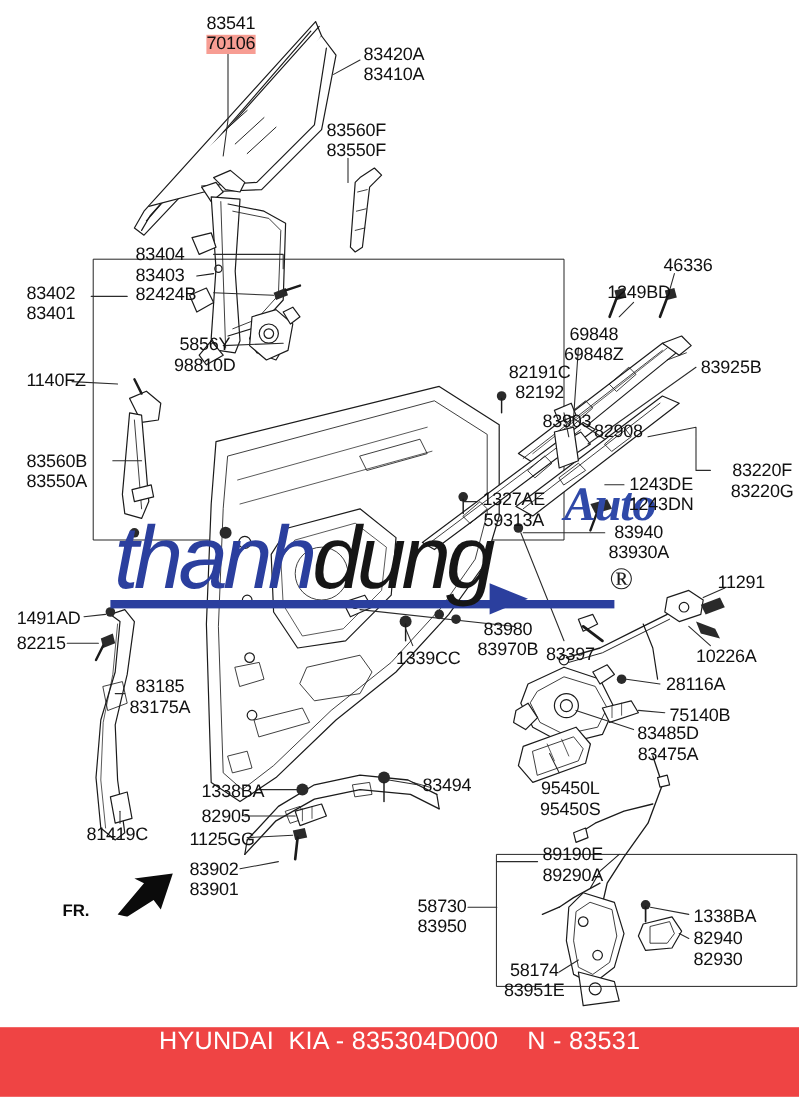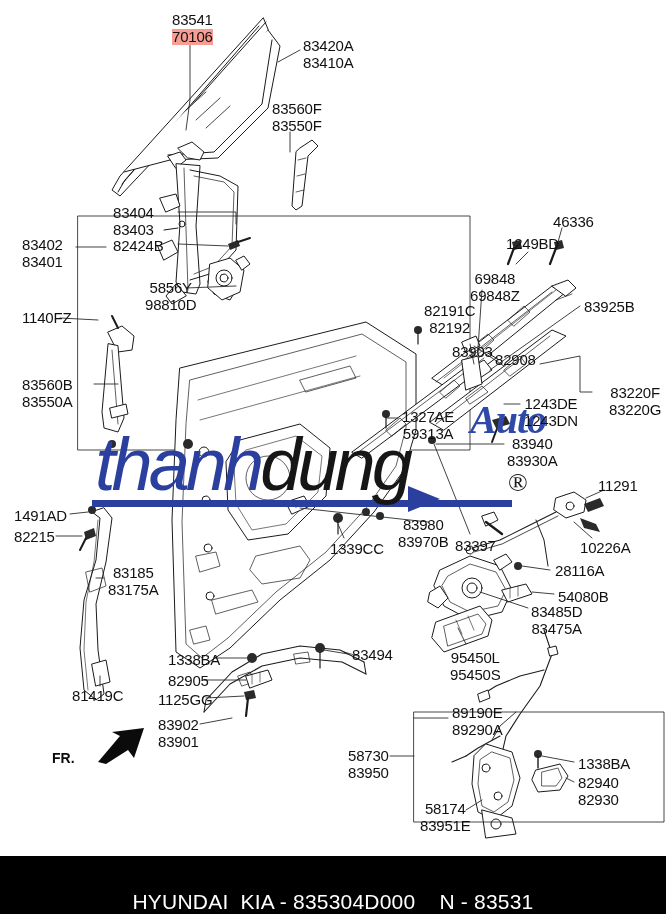--- a/index.html
+++ b/index.html
@@ -128,23 +128,23 @@
     border-bottom: 13px solid transparent;
     border-left: 32px solid #2b3f9e;
   }
   
   #footer {
     position: absolute;
     left: 0;
     top: 856px;
     width: 666px;
     height: 58px;
-    background: #000000;
+    background: #ef4444;
     display: flex;
-    align-items: flex-end;
+    align-items: flex-start;
     justify-content: center;
   }
   #footer-text {
     color: #ffffff;
     font-family: "Liberation Sans", sans-serif;
     font-size: 21px;
     letter-spacing: 0.2px;
     white-space: pre;
   }
 </style>
@@ -421,21 +421,21 @@
       <div class="callout two-line" style="left: 609px; top: 385px;"><span>83220F</span><span>83220G</span></div>
       <div class="callout two-line" style="left: 524px; top: 396px;"><span>1243DE</span><span>1243DN</span></div>
       <div class="callout two-line" style="left: 402px; top: 409px;"><span>1327AE</span><span>59313A</span></div>
       <div class="callout two-line" style="left: 507px; top: 436px;"><span>83940</span><span>83930A</span></div>
       <div class="callout" style="left: 598px; top: 478px;"><span>11291</span></div>
       <div class="callout" style="left: 580px; top: 540px;"><span>10226A</span></div>
       <div class="callout two-line" style="left: 398px; top: 517px;"><span>83980</span><span>83970B</span></div>
       <div class="callout" style="left: 455px; top: 538px;"><span>83397</span></div>
       <div class="callout" style="left: 330px; top: 541px;"><span>1339CC</span></div>
       <div class="callout" style="left: 555px; top: 563px;"><span>28116A</span></div>
-      <div class="callout" style="left: 558px; top: 589px;"><span>54080B</span></div>
+      <div class="callout" style="left: 558px; top: 589px;"><span>75140B</span></div>
       <div class="callout two-line" style="left: 531px; top: 604px;"><span>83485D</span><span>83475A</span></div>
       <div class="callout two-line" style="left: 450px; top: 650px;"><span>95450L</span><span>95450S</span></div>
       <div class="callout" style="left: 168px; top: 652px;"><span>1338BA</span></div>
       <div class="callout" style="left: 168px; top: 673px;"><span>82905</span></div>
       <div class="callout" style="left: 158px; top: 692px;"><span>1125GG</span></div>
       <div class="callout two-line" style="left: 158px; top: 717px;"><span>83902</span><span>83901</span></div>
       <div class="callout" style="left: 352px; top: 647px;"><span>83494</span></div>
       <div class="callout two-line" style="left: 452px; top: 705px;"><span>89190E</span><span>89290A</span></div>
       <div class="callout two-line" style="left: 348px; top: 748px;"><span>58730</span><span>83950</span></div>
       <div class="callout" style="left: 578px; top: 756px;"><span>1338BA</span></div>

